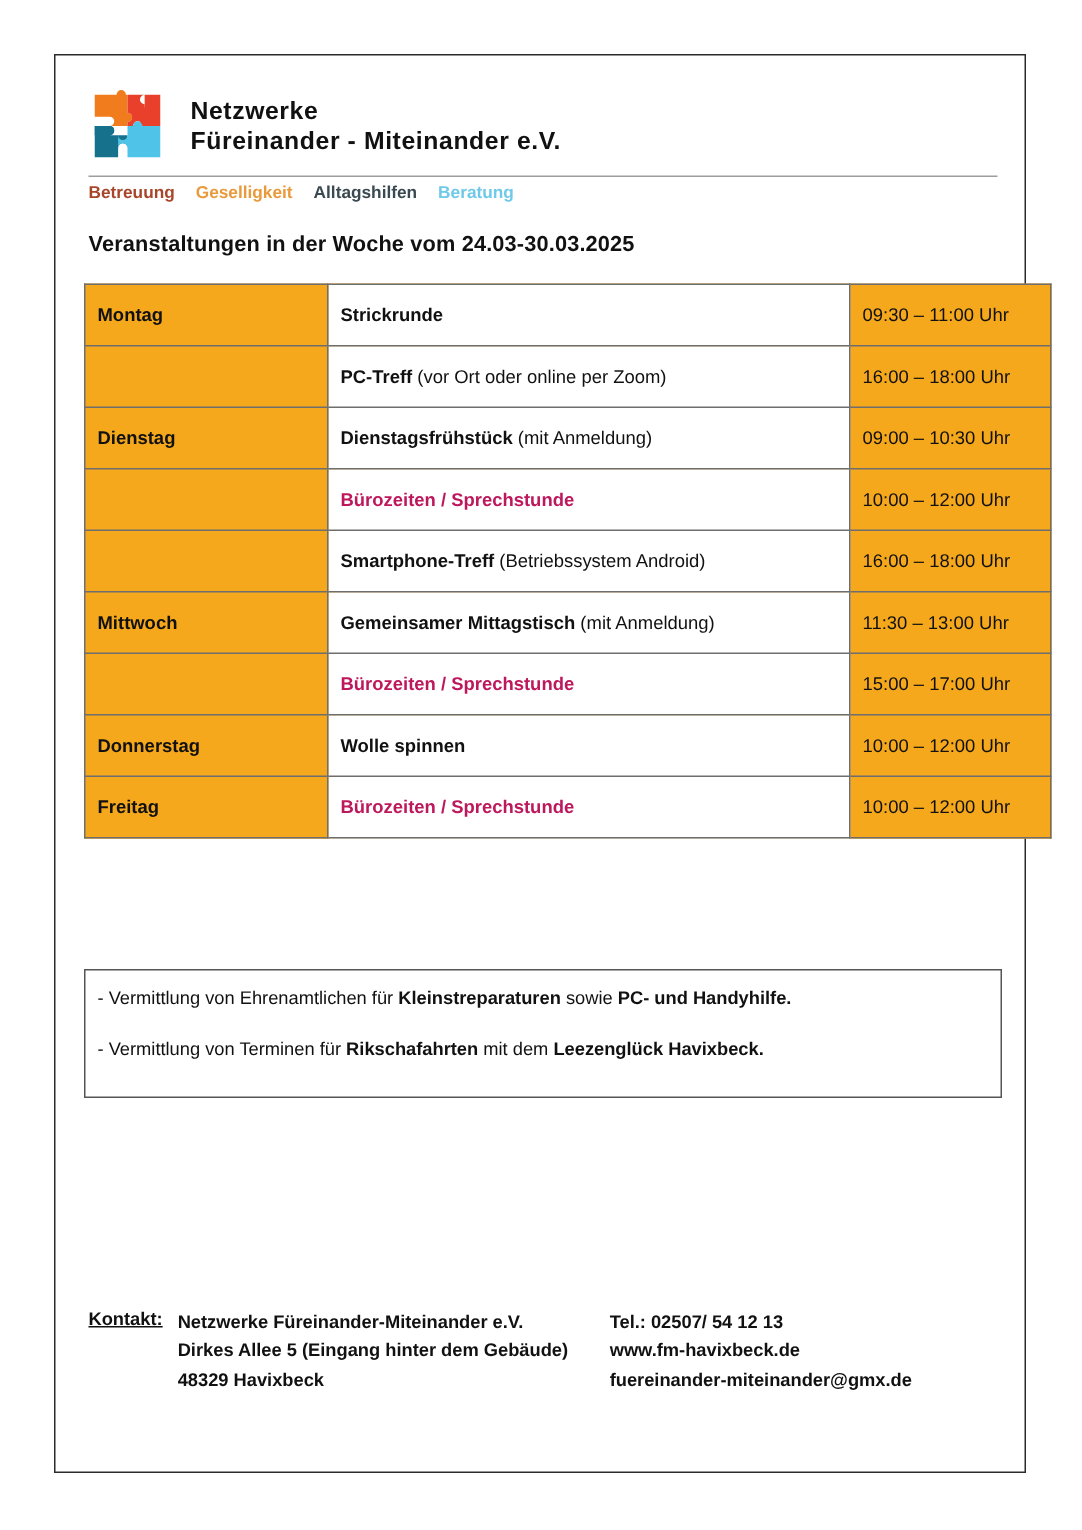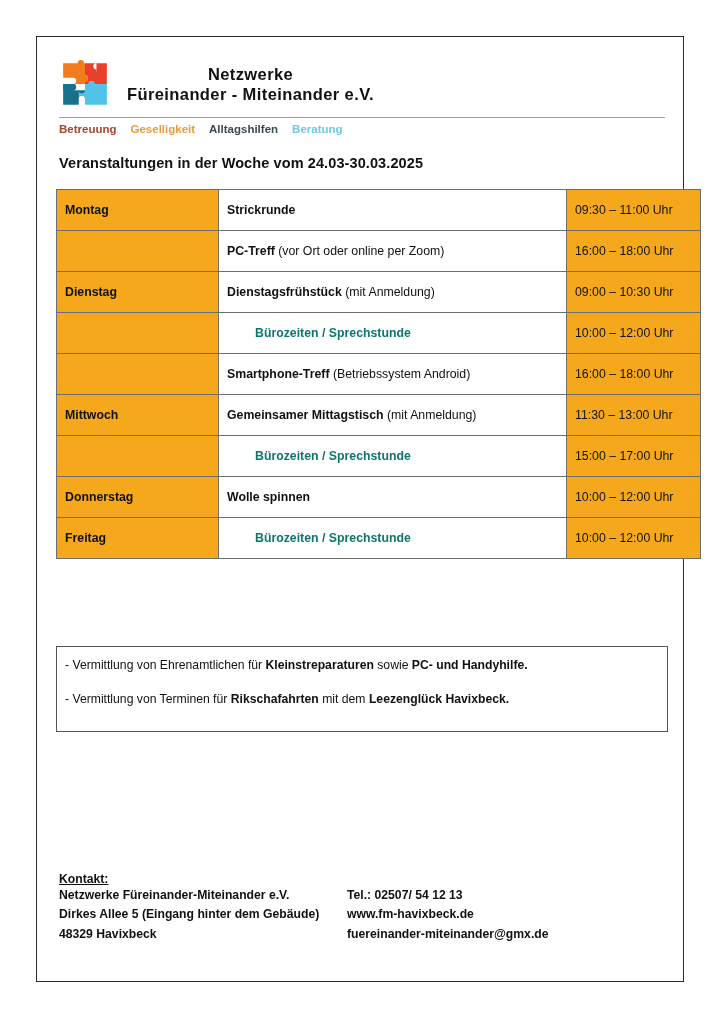--- a/index.html
+++ b/index.html
@@ -45,21 +45,20 @@
     width: 52px;
     height: 52px;
     flex: 0 0 52px;
     position: relative;
   }
   .org-name {
     display: flex;
     flex-direction: column;
     justify-content: center;
     line-height: 1.22;
-    align-items: center;
   }
   .org-name .line {
     font-size: 16.5px;
     font-weight: 700;
     letter-spacing: 0.4px;
     color: #111111;
     white-space: nowrap;
   }
 
   .header-rule {
@@ -125,23 +124,22 @@
   td.c-time {
     width: 134px;
     background: #F5A81C;
     color: #111111;
     font-weight: 400;
   }
   td.c-event.office-cell { }
   .ev-strong { font-weight: 700; }
   .ev-normal { font-weight: 400; }
   .ev-office {
-    color: #0f766e;
+    color: #be185d;
     font-weight: 600;
-    margin-left: 28px;
   }
 
   
   .notes-box {
     position: absolute;
     left: 19px;
     top: 609px;
     width: 612px;
     height: 86px;
     border: 1.4px solid #555555;
@@ -159,21 +157,20 @@
   
   .contact-block {
     position: absolute;
     left: 22px;
     top: 835px;
     display: flex;
     align-items: flex-start;
     font-size: 12.2px;
     font-weight: 700;
     color: #111111;
-    flex-direction: column;
   }
   .contact-label {
     text-decoration: underline;
     margin-right: 10px;
     white-space: nowrap;
     padding-top: 0px;
   }
   .contact-cols {
     display: flex;
     gap: 0px;

